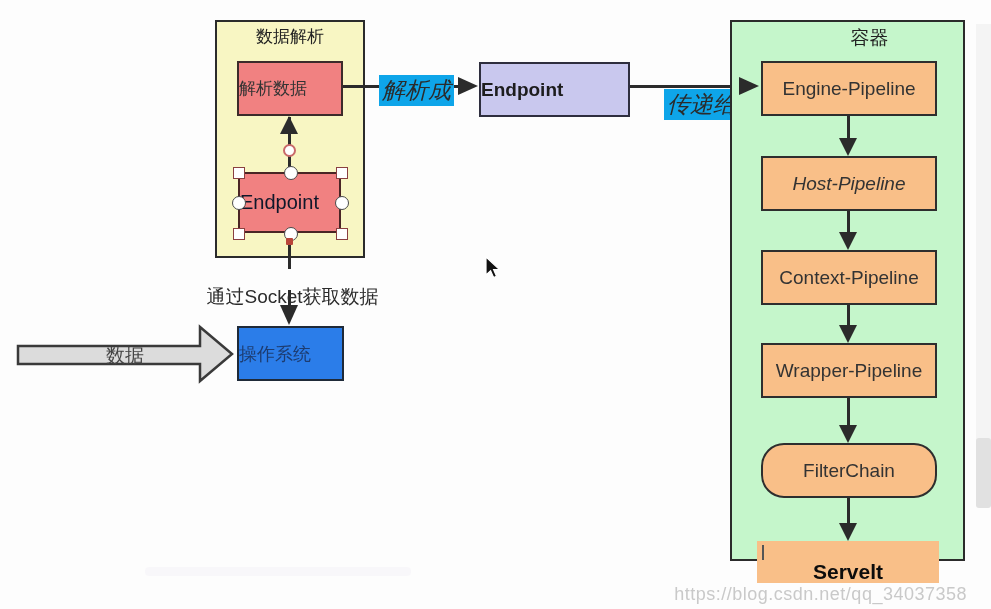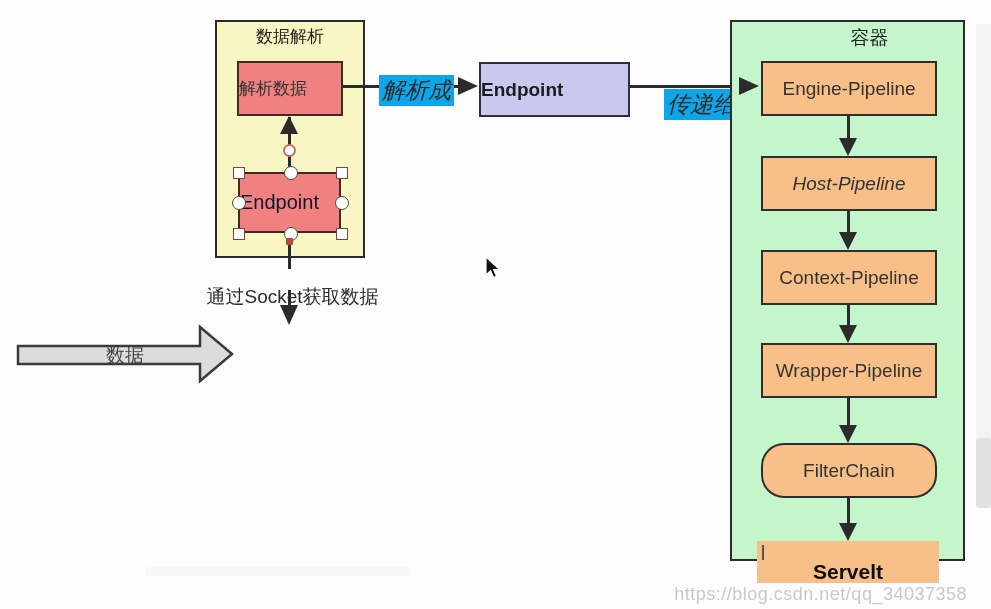--- a/index.html
+++ b/index.html
@@ -59,20 +59,23 @@
   <div class="handle-sq" style="left:233px;top:228px;"></div>
   <div class="handle-sq" style="left:336px;top:228px;"></div>
   <div class="handle-ci" style="left:284px;top:166px;"></div>
   <div class="handle-ci" style="left:284px;top:227px;"></div>
   <div class="handle-ci" style="left:232px;top:196px;"></div>
   <div class="handle-ci" style="left:335px;top:196px;"></div>
   <div class="abs" style="left:286px;top:238px;width:7px;height:7px;background:#b9453a;border-radius:1px;"></div>
 
   <div class="static-label" style="left:200px;top:268px;width:185px;text-align:center;font-size:19px;margin-top:16px;">通过Socket获取数据</div>
 
+  <div class="box" style="left:237px;top:326px;width:107px;height:55px;background:#2b7de9;border-color:#1f2a38;font-size:18px;color:#1d3c70;">
+    <span>操作系统</span>
+  </div>
 
   <svg class="abs" style="left:14px;top:323px;" width="222" height="62" viewBox="0 0 222 62">
     <polygon points="4,23 186,23 186,4 218,31 186,58 186,41 4,41" fill="#dcdcdc" stroke="#3a3a3a" stroke-width="2.5" stroke-linejoin="miter"></polygon>
   </svg>
   <div class="static-label" style="left:75px;top:343px;width:100px;text-align:center;font-size:19px;color:#444;">数据</div>
 
   <div class="hline" style="left:343px;top:85px;width:120px;"></div>
   <div class="arr-right" style="left:458px;top:77px;"></div>
   <div class="flow-label" style="left:379px;top:75px;">解析成</div>
 

